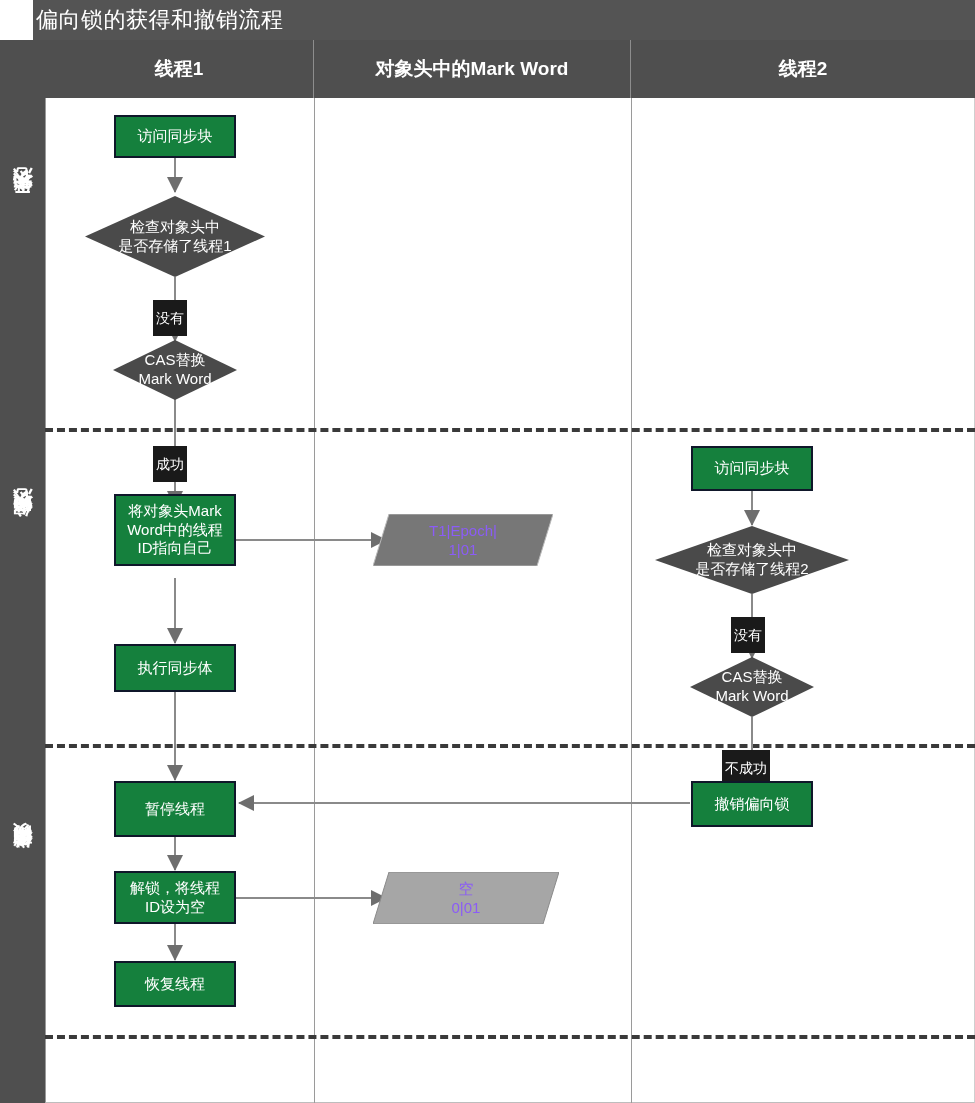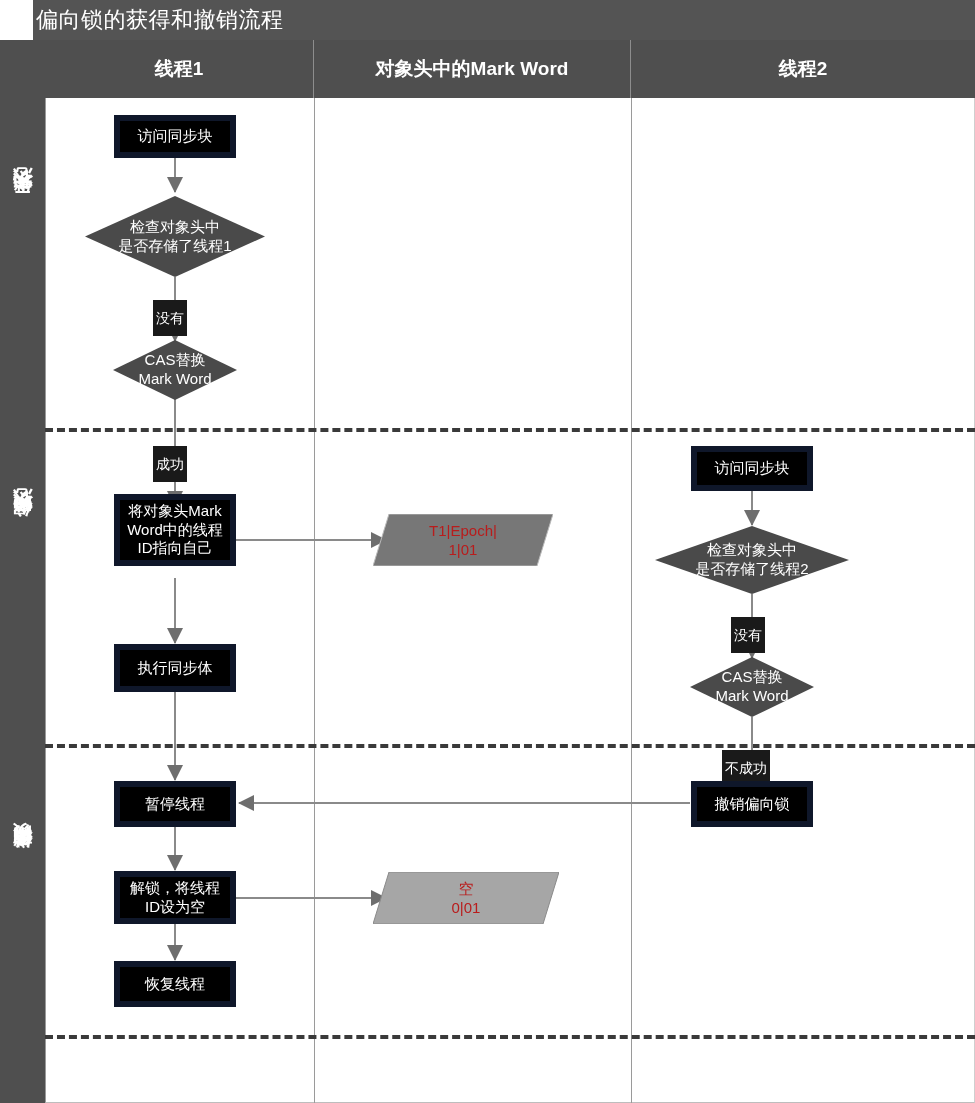--- a/index.html
+++ b/index.html
@@ -67,37 +67,37 @@
 
   
   .node {
     position: absolute;
     color: #ffffff;
     display: flex; align-items: center; justify-content: center;
     text-align: center;
     font-size: 15px; line-height: 1.25;
   }
   .box {
-    background: #000000;
-    border: 6px solid #0f172a;
+    background: #15803d;
+    border: 2px solid #0f172a;
   }
   .diamond-wrap { position: absolute; }
   .diamond-wrap svg { position: absolute; left: 0; top: 0; }
   .diamond-label {
     position: absolute; left: 0; top: 0; width: 100%; height: 100%;
     display: flex; align-items: center; justify-content: center;
     color: #ffffff; font-size: 15px; line-height: 1.25; text-align: center;
     pointer-events: none;
   }
   .para-wrap { position: absolute; }
   .para-wrap svg { position: absolute; left: 0; top: 0; }
   .para-label {
     position: absolute; left: 0; top: 0; width: 100%; height: 100%;
     display: flex; align-items: center; justify-content: center;
-    color: #b91c1c; font-size: 15px; line-height: 1.3; text-align: center;
+    color: #8b5cf6; font-size: 15px; line-height: 1.3; text-align: center;
     pointer-events: none;
   }
 
   
   .edge-label {
     position: absolute;
     background: #1a1a1a; color: #ffffff;
     font-size: 14px; line-height: 18px;
     padding: 9px 3px;
     white-space: nowrap;
@@ -179,21 +179,21 @@
     </svg>
     <div class="diamond-label">CAS替换<br>Mark Word</div>
   </div>
 
   <div class="edge-label" style="left:153px; top:446px;">成功</div>
 
   <div class="node box" style="left:114px; top:494px; width:122px; height:72px;">将对象头Mark<br>Word中的线程<br>ID指向自己</div>
 
   <div class="node box" style="left:114px; top:644px; width:122px; height:48px;">执行同步体</div>
 
-  <div class="node box" style="left:114px; top:781px; width:122px; height:46px;">暂停线程</div>
+  <div class="node box" style="left:114px; top:781px; width:122px; height:56px;">暂停线程</div>
 
   <div class="node box" style="left:114px; top:871px; width:122px; height:53px;">解锁，将线程<br>ID设为空</div>
 
   <div class="node box" style="left:114px; top:961px; width:122px; height:46px;">恢复线程</div>
 
   <div class="para-wrap" style="left:373px; top:514px; width:180px; height:52px;">
     <svg width="180" height="52" viewBox="0 0 180 52">
       <polygon points="16,0 180,0 164,52 0,52" fill="#777777" stroke="#b9b9b9" stroke-width="1"></polygon>
     </svg>
     <div class="para-label">T1|Epoch|<br>1|01</div>

